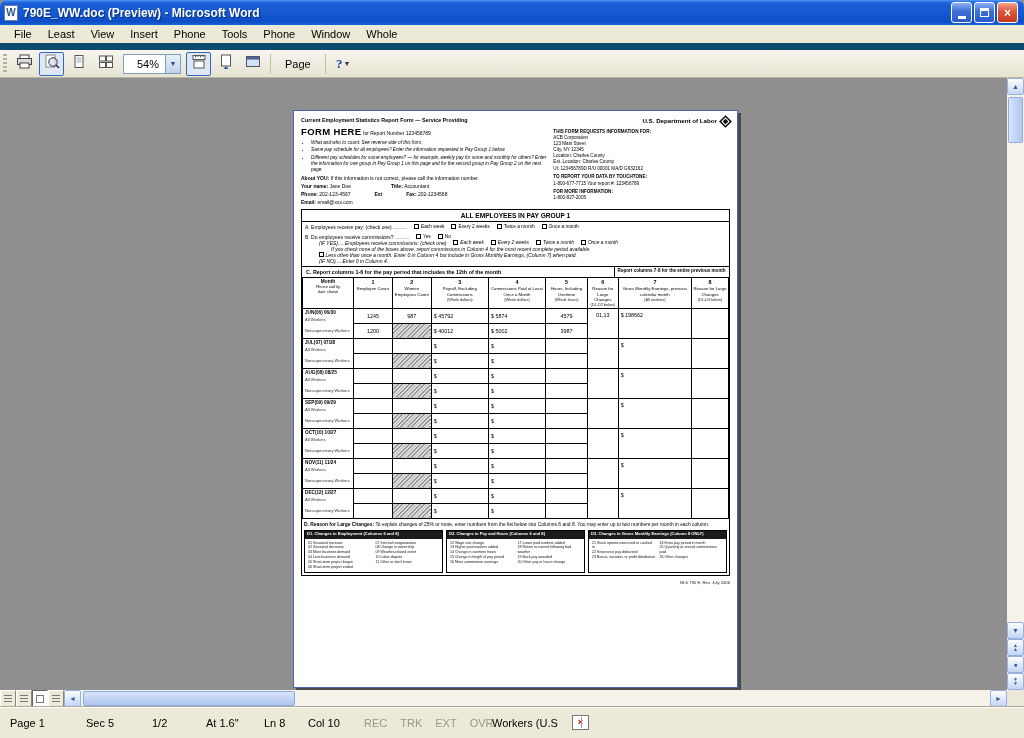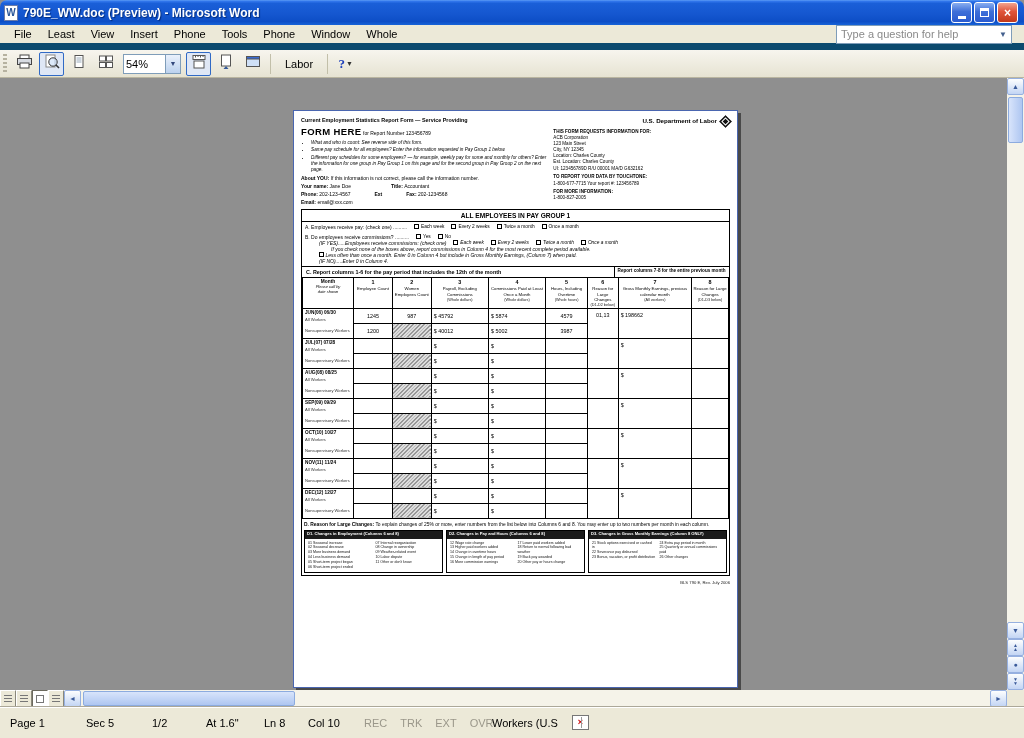--- a/index.html
+++ b/index.html
@@ -28,21 +28,21 @@
   .qarrow{margin-left:auto;color:#44608e;font-size:8px}
   
   .toolbar{position:absolute;left:0;top:50px;width:1024px;height:28px;
     background:linear-gradient(#f7f5ee,#e6e3d2);border-bottom:1px solid #b9b5a0;
     display:flex;align-items:center;gap:2px;padding-left:3px}
   .tb-handle{width:4px;height:20px;background:repeating-linear-gradient(180deg,#b6b2a0 0 2px,transparent 2px 4px);margin-right:3px}
   .tbtn{width:25px;height:24px;display:flex;align-items:center;justify-content:center;border:1px solid transparent;border-radius:2px}
   .tbtn.pressed{background:#dfe7f5;border:1px solid #316ac5}
   .tb-sep{width:1px;height:20px;background:#c2bfa9;margin:0 3px}
   .zoombox{width:58px;height:20px;background:#fff;border:1px solid #7f9db9;display:flex;align-items:center;
-    font-size:11px;padding-left:2px;margin:0 3px}
+    font-size:11px;padding-left:13px;margin:0 3px}
   .zoombox .zarrow{margin-left:auto;width:15px;height:18px;background:linear-gradient(#eaf1fc,#bcd2ee);
     border-left:1px solid #7f9db9;display:flex;align-items:center;justify-content:center;font-size:7px;color:#33487c}
   .closebtn{font-size:11px;padding:4px 9px;color:#000}
   .helpq{font-weight:bold;color:#1e3fba;font-size:13px;font-family:"Liberation Serif",serif}
   .miniarrow{font-size:7px;color:#333;margin-left:1px}
   
   .tabsel{position:absolute;left:2px;top:81px;width:16px;height:16px;background:#ece9d8;
     border:1px solid;border-color:#fff #8a887b #8a887b #fff;display:flex;align-items:center;justify-content:center;
     font-size:10px;font-weight:bold;font-family:"Liberation Serif",serif}
   .hruler{position:absolute;left:24px;top:80px;width:980px;height:17px;background:#a0a0a0;border:1px solid #7c7c7c}
@@ -172,24 +172,20 @@
       <span class="mitem">File</span>
       <span class="mitem">Least</span>
       <span class="mitem">View</span>
       <span class="mitem">Insert</span>
       <span class="mitem">Phone</span>
       <span class="mitem">Tools</span>
       <span class="mitem">Phone</span>
       <span class="mitem">Window</span>
       <span class="mitem">Whole</span>
     </div>
-  <div class="qbox">
-    <span>Type a question for help</span>
-    <span class="qarrow">▼</span>
-  </div>
 </div>
 
 <div class="toolbar">
   <div class="tb-handle"></div>
   <div class="tbtn">
     <span><svg width="17" height="15">
           <rect x="4" y="1" width="9" height="3.5" fill="#fff" stroke="#444"></rect>
           <rect x="1.5" y="4.5" width="14" height="6" fill="#d7dbe2" stroke="#444"></rect>
           <rect x="4" y="9" width="9" height="5" fill="#fff" stroke="#444"></rect>
         </svg></span>
@@ -239,21 +235,21 @@
           <path d="M5.5 15 h5 l-2.5 -3 z" fill="#345a9a"></path>
         </svg></span>
   </div>
   <div class="tbtn">
     <span><svg width="16" height="16">
           <rect x="1.5" y="2.5" width="13" height="10" fill="#cfe0f7" stroke="#555"></rect>
           <rect x="1.5" y="2.5" width="13" height="2.5" fill="#3a6bd0" stroke="#555"></rect>
         </svg></span>
   </div>
   <div class="tb-sep"></div>
-  <div class="closebtn">Labor</div>
+  <div class="closebtn">Page</div>
   <div class="tb-sep"></div>
   <div class="tbtn">
     <span class="helpq">?</span>
     <span class="miniarrow">▼</span>
   </div>
 </div>
 
 <div class="tabsel">L</div>
 
 <div class="hruler">

